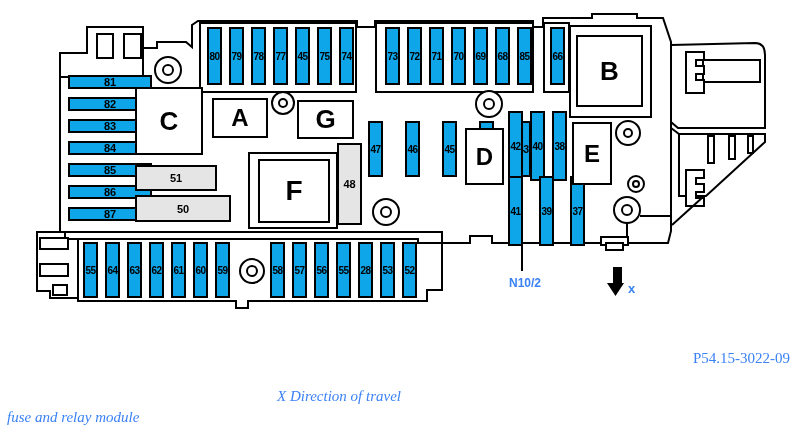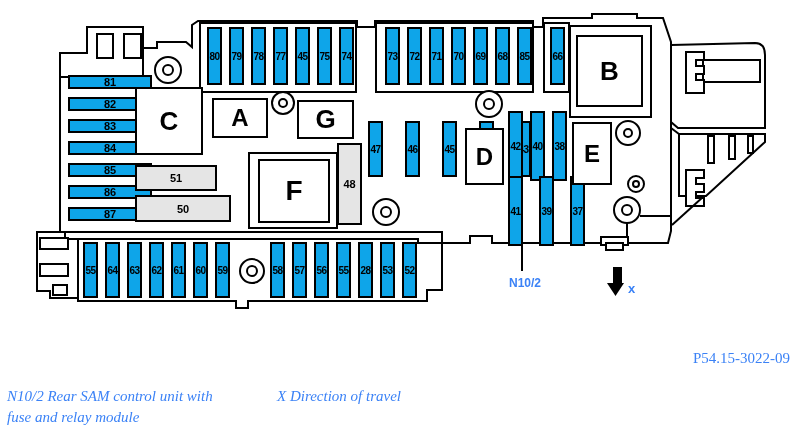--- a/index.html
+++ b/index.html
@@ -214,17 +214,16 @@
       <span>50</span>
     </div>
   <div class="modbox" style="left:337px;top:143px;width:25px;height:82px;">
       <span>48</span>
     </div>
 
   <div class="lbl" style="left:503px;top:276px;width:44px;text-align:center;font-weight:bold;font-size:12px;">N10/2</div>
   <div class="lbl" style="left:628px;top:281px;font-weight:bold;font-size:13px;">x</div>
   <div class="lbl serif" style="left:660px;top:350px;width:130px;text-align:right;">P54.15-3022-09</div>
 
-  <div class="lbl serif-it" style="left:7px;top:388px;">N10/2 Rear SAM control unit with</div>
   <div class="lbl serif-it" style="left:277px;top:388px;">X Direction of travel</div>
   <div class="lbl serif-it" style="left:7px;top:409px;">fuse and relay module</div>
 
 </div>
 
 </body></html>

